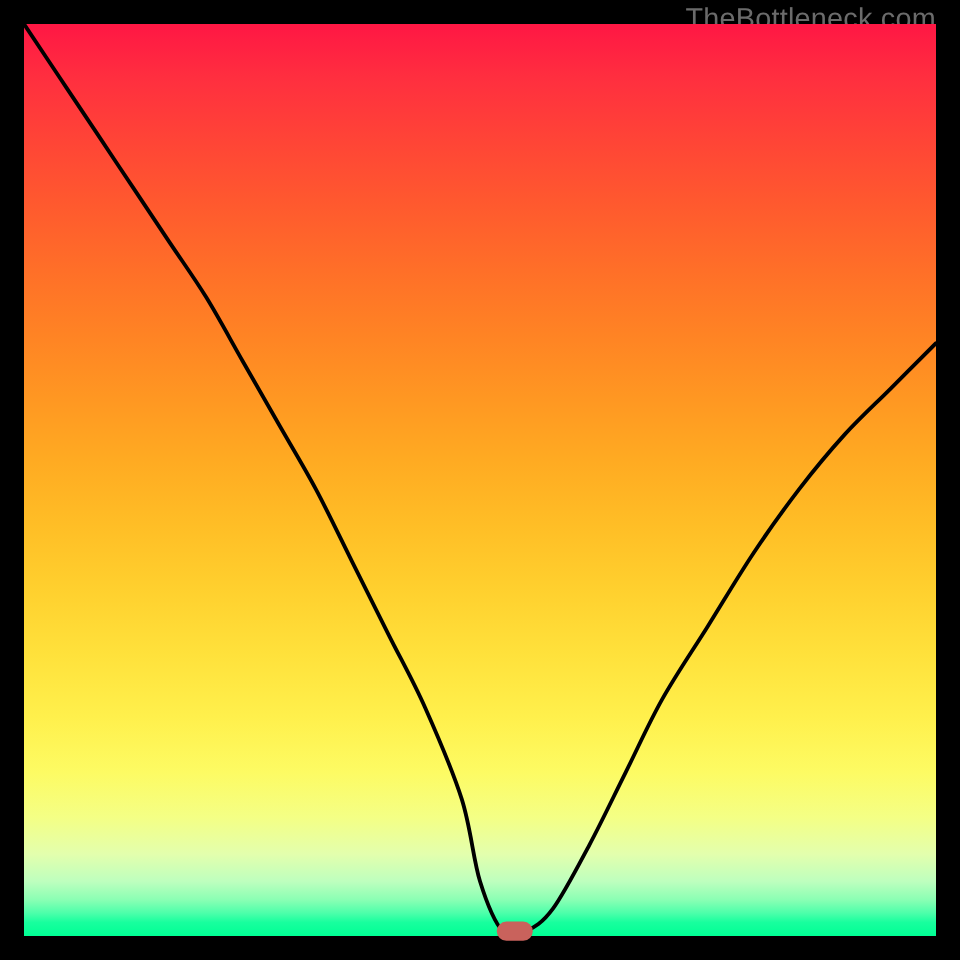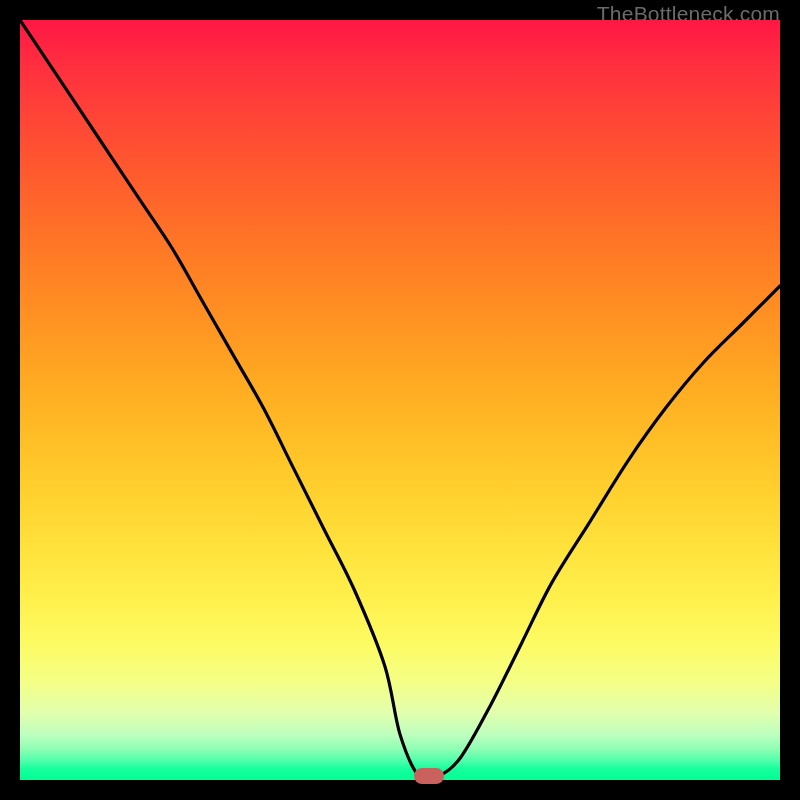--- a/index.html
+++ b/index.html
@@ -45,21 +45,21 @@
       #4cffaa 97.5%,
       #18ff9e 98.5%,
       #00ff94 100%
     );
   }
   .watermark {
     position: absolute;
     top: 2px;
     right: 20px;
     color: #6b6b6b;
-    font-size: 21px;
+    font-size: 24px;
     font-weight: 500;
     letter-spacing: 0.2px;
     user-select: none;
   }
   svg.curve {
     position: absolute;
     left: 0;
     top: 0;
     width: 760px;
     height: 760px;

